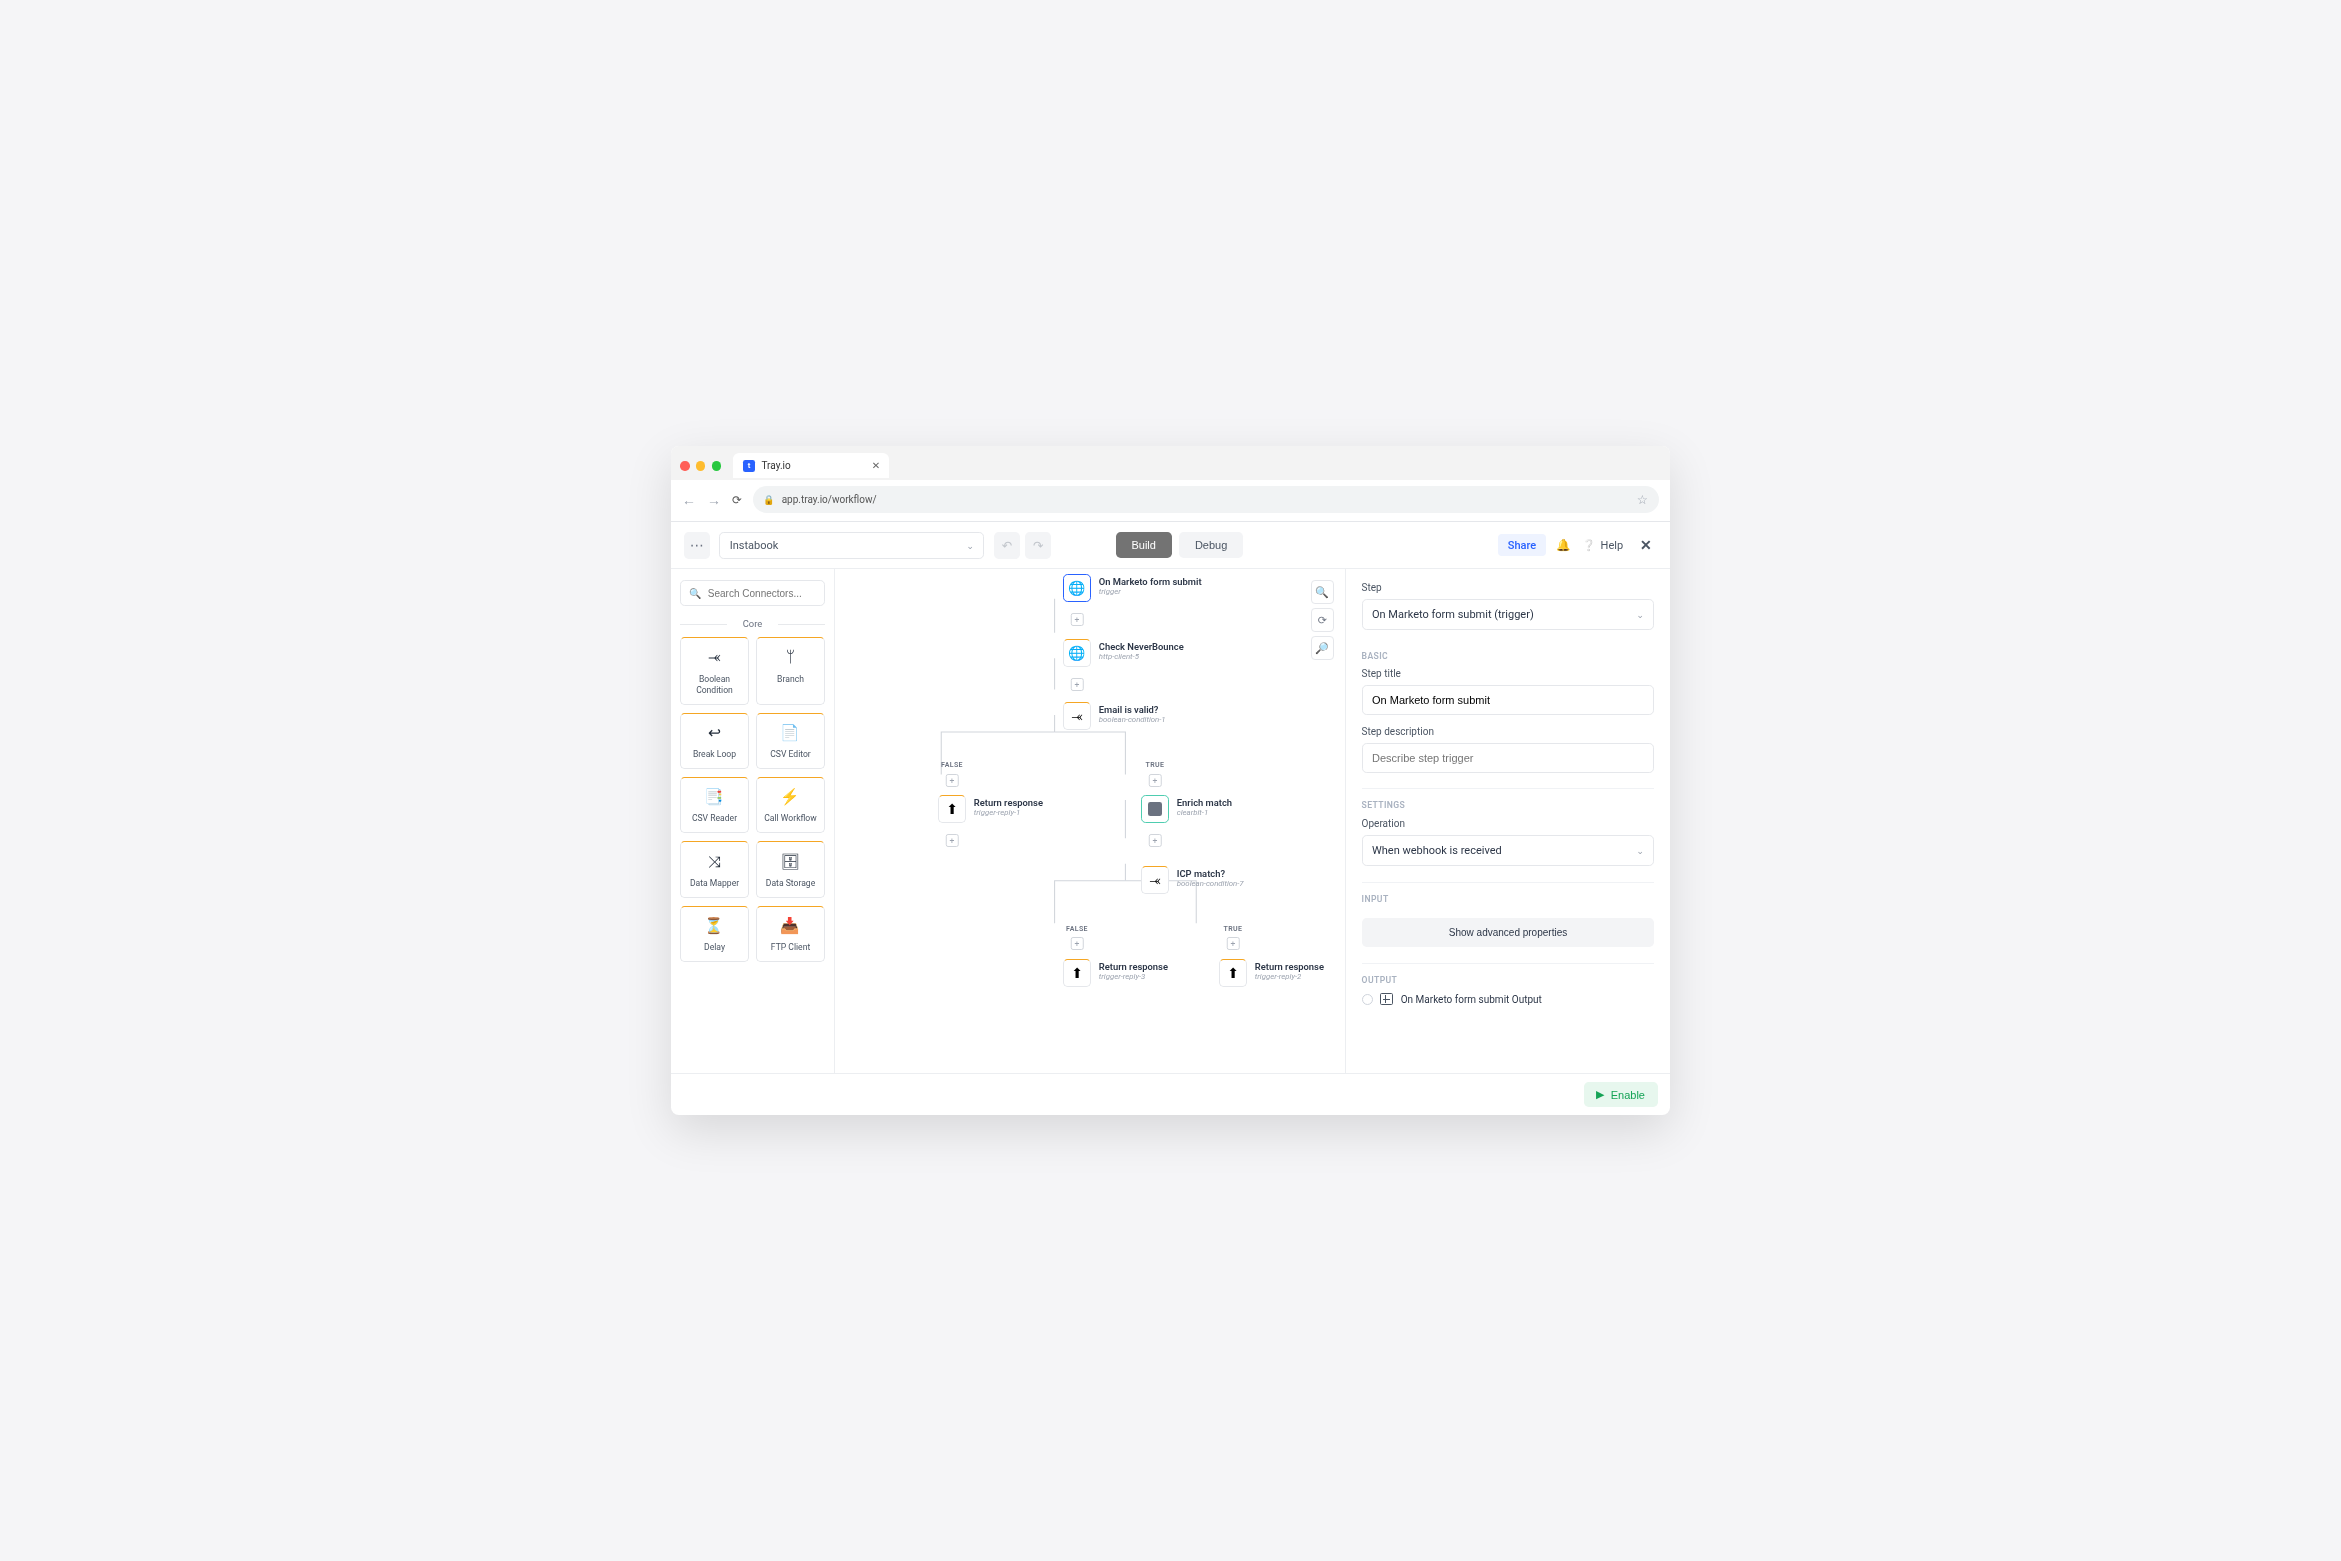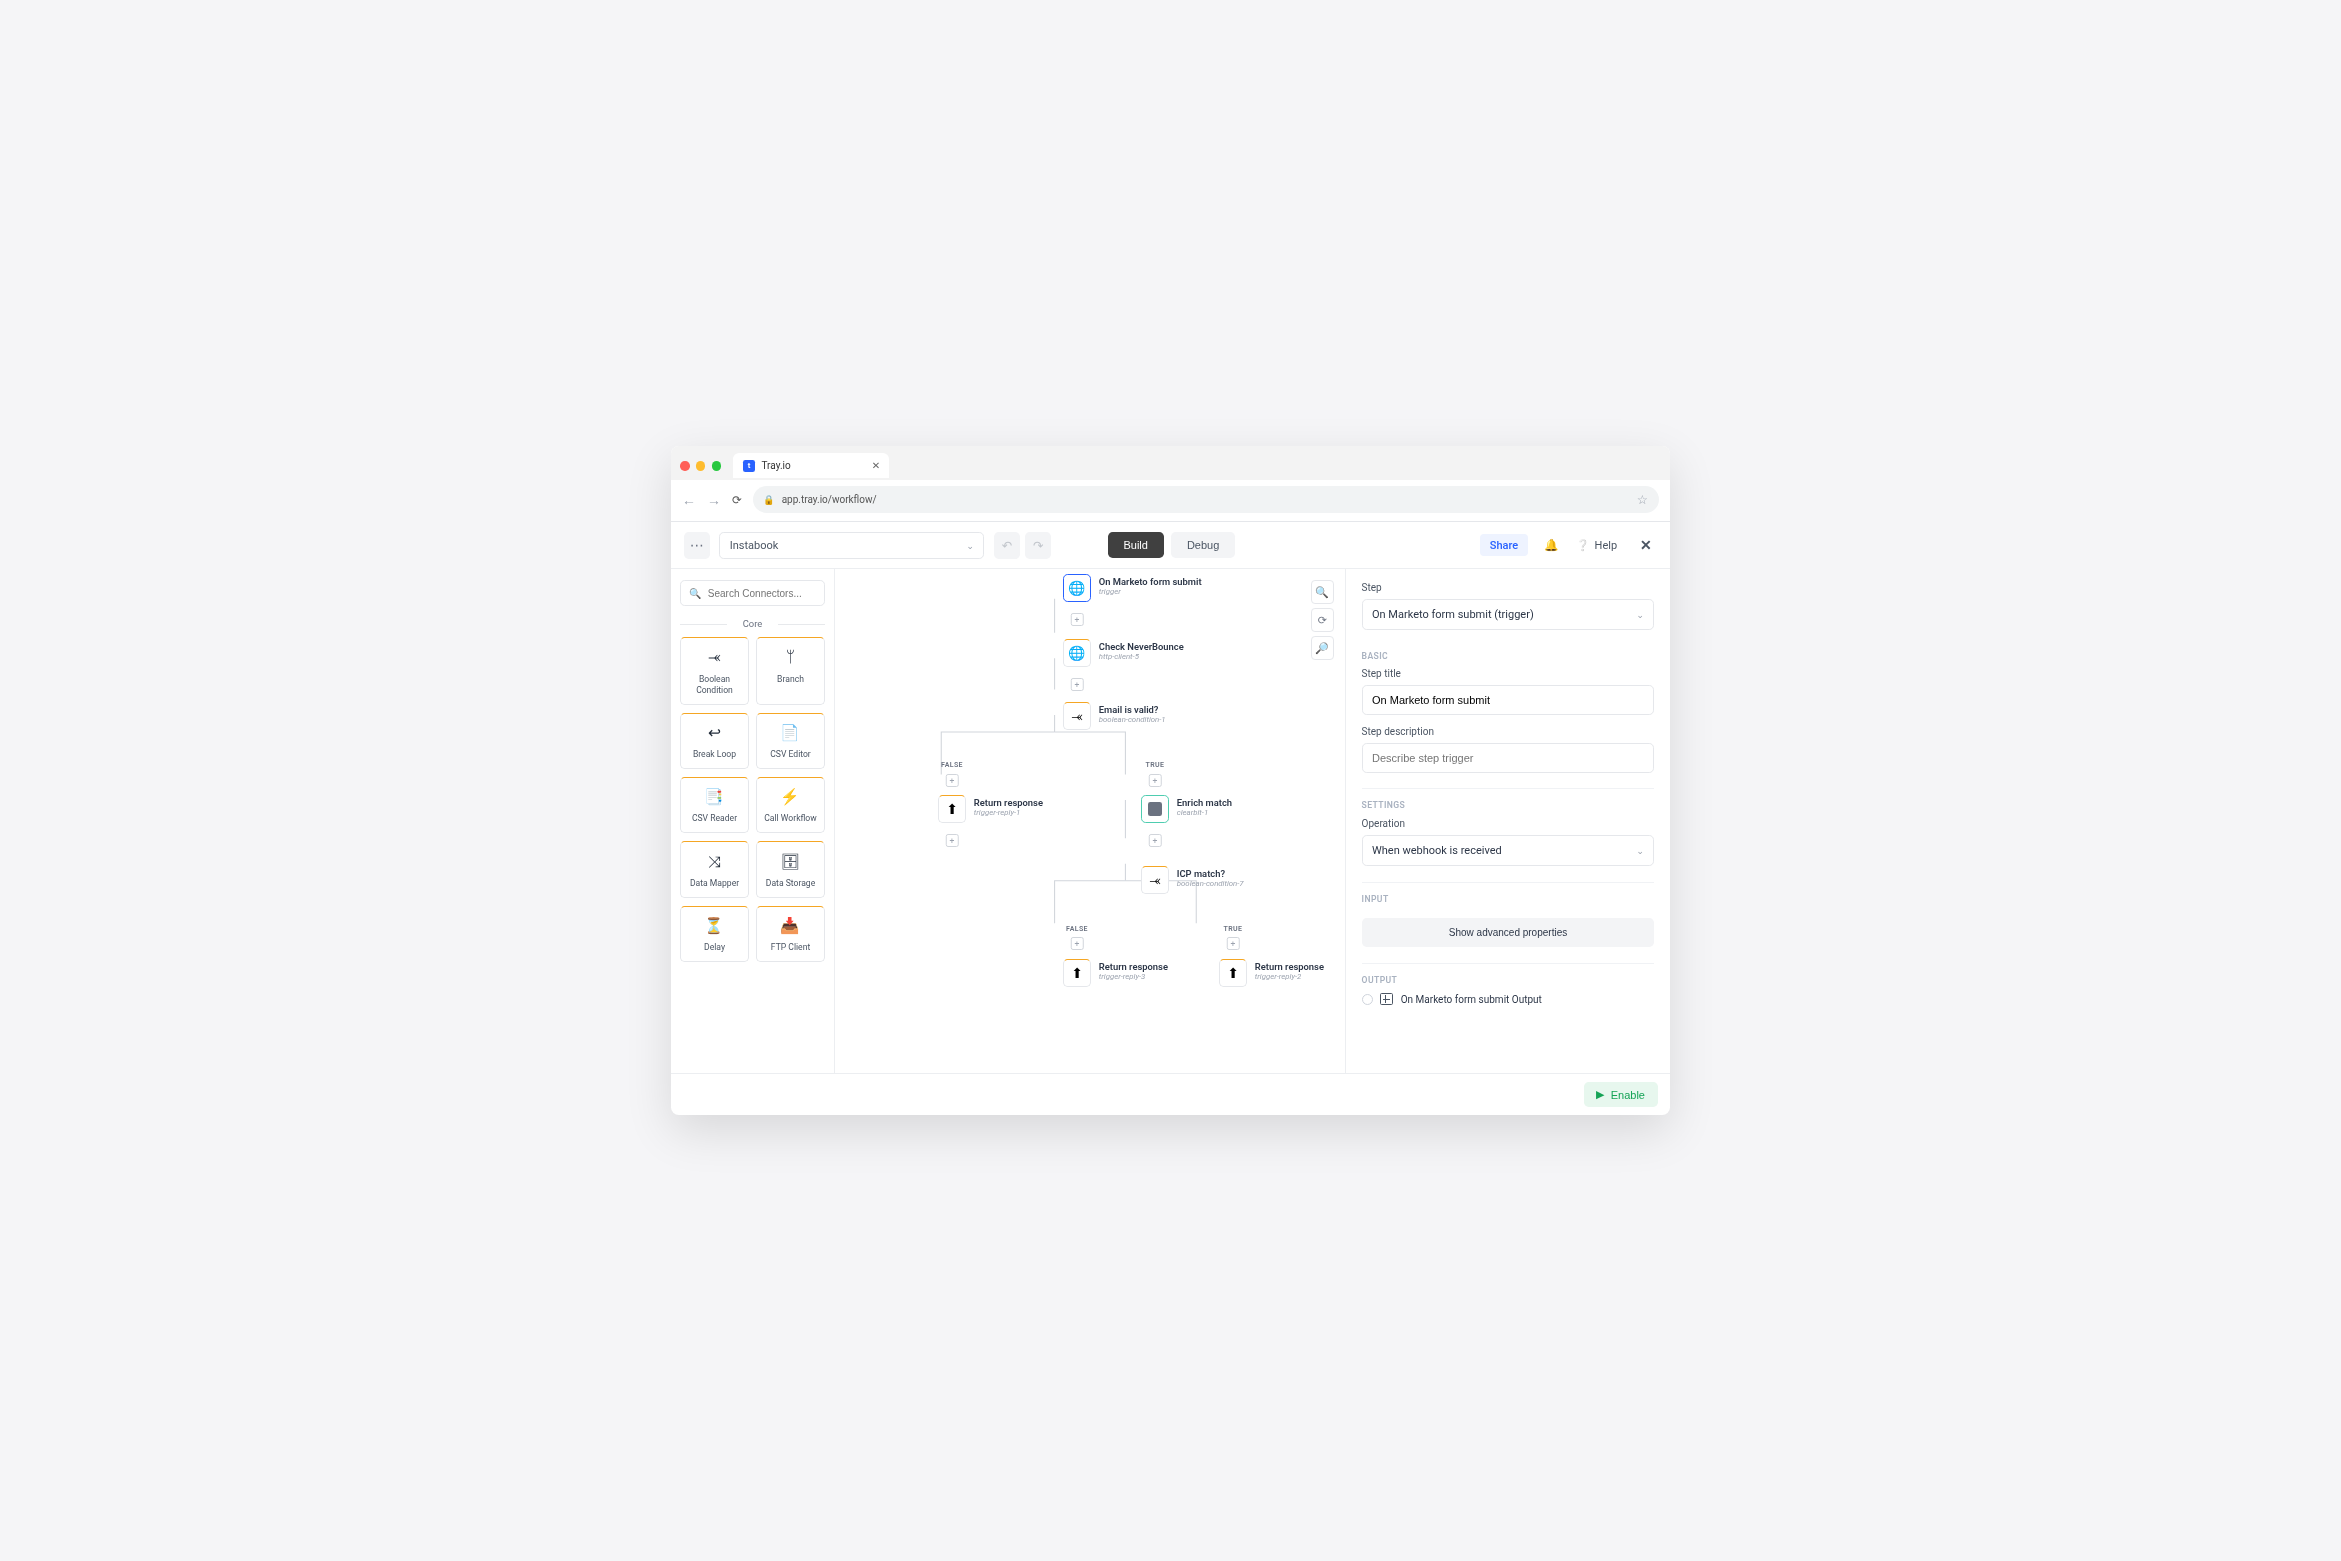--- a/index.html
+++ b/index.html
@@ -22,23 +22,23 @@
 
 .app { display: flex; flex-direction: column; height: 593px; }
 .topbar { display: flex; align-items: center; padding: 9.4px 12.5px; border-bottom: 0.8px solid #eceef1; gap: 9.4px; }
 .menu-btn { width: 26.5px; height: 26.5px; background: #f3f4f6; border-radius: 4.7px; display:flex;align-items:center;justify-content:center; color:#6b7280; font-size:14px; cursor:pointer;}
 .workflow-select { flex: 0 0 265px; border: 0.8px solid #e5e7eb; border-radius: 4.7px; padding: 6.2px 9.4px; display:flex; align-items:center; justify-content: space-between; color:#4b5563; font-size:11px; cursor:pointer; }
 .chevron { color:#9ca3af; font-size:9.4px; }
 .undo-redo { display:flex; gap:4.7px; }
 .icon-btn { width: 26.5px; height: 26.5px; background: #f3f4f6; border-radius: 4.7px; display:flex;align-items:center;justify-content:center; color:#c2c6cc; cursor:pointer; }
 .mode-buttons { display:flex; gap:7.8px; margin-left: 47px; }
 .btn { border: none; border-radius: 4.7px; padding: 7px 15.6px; font-size: 11px; font-weight: 500; cursor: pointer; }
-.btn-primary { background: #404040; color: #fff; }
+.btn-primary { background: #737373; color: #fff; margin-left: 8px; }
 .btn-ghost { background: #f3f4f6; color: #4b5563; }
-.topbar-right { margin-left: auto; display:flex; align-items:center; gap: 17px; }
+.topbar-right { margin-left: auto; display:flex; align-items:center; gap: 11px; }
 .share-link { color: #2962ff; font-weight: 500; font-size: 11px; background:#eef3ff; padding: 4.7px 9.4px; border-radius: 3.9px; cursor:pointer;}
 .help { display:flex; align-items:center; gap:4.7px; color:#4b5563; font-size: 11px; cursor:pointer;}
 .close-x { width:23.4px; height:23.4px; display:flex;align-items:center;justify-content:center; color:#4b5563; font-size:14px; font-weight:bold; cursor:pointer;}
 .bell { color:#c2c6cc; font-size:11.7px; }
 
 .main { flex:1; display:flex; overflow:hidden; }
 
 
 .sidebar { width: 164px; border-right: 0.8px solid #eceef1; padding: 11px 9.4px; overflow:hidden; }
 .search { border: 0.8px solid #e5e7eb; border-radius: 4.7px; padding: 6.2px 7.8px; display:flex; align-items:center; gap:6.2px; color:#9ca3af; font-size:10px; }

